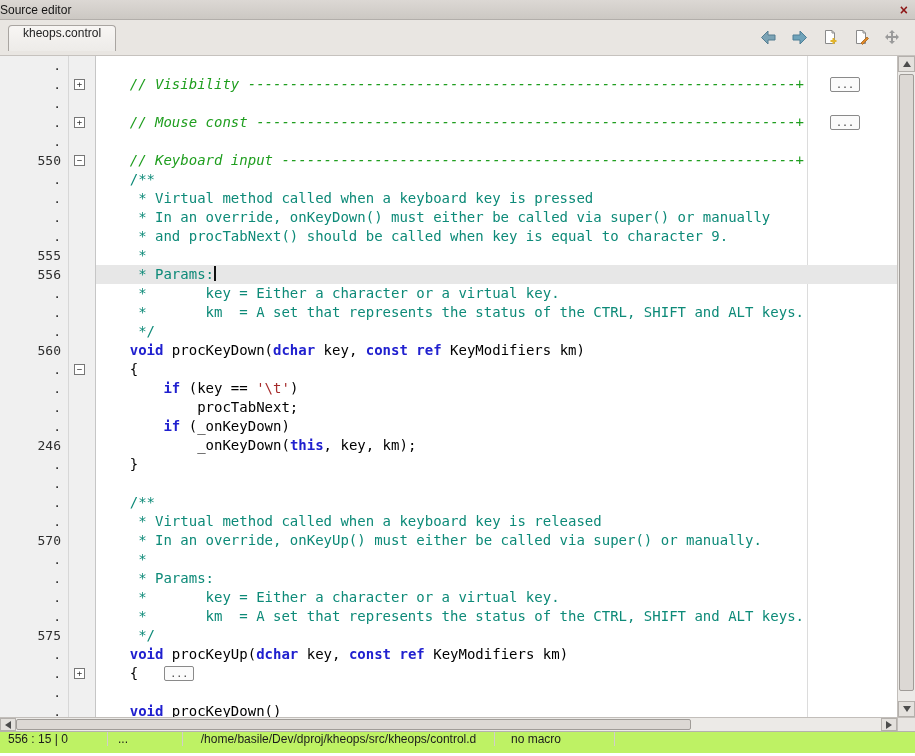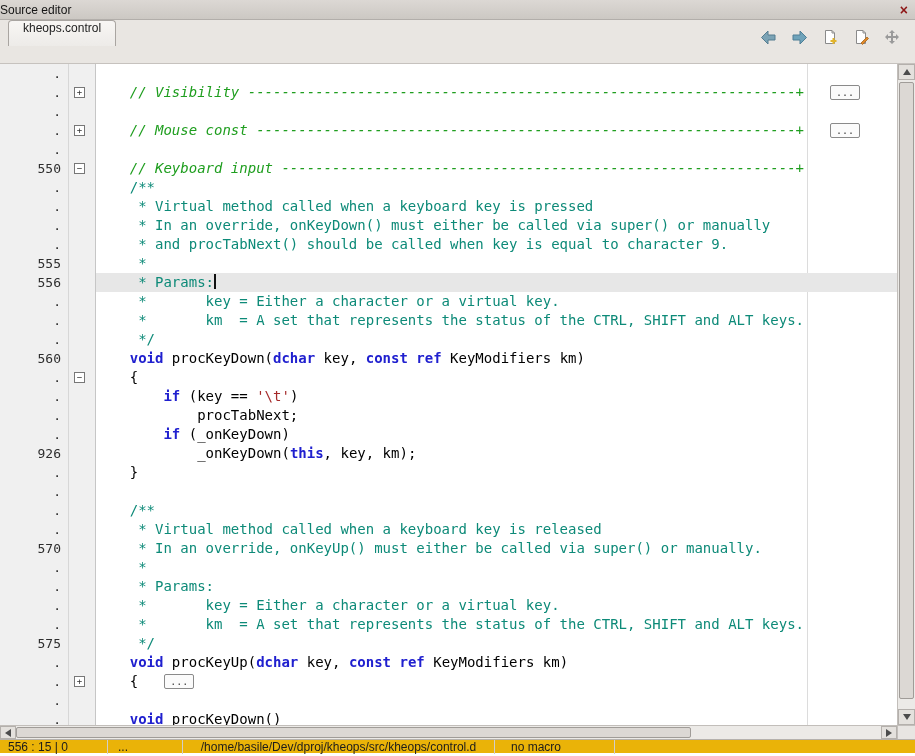--- a/index.html
+++ b/index.html
@@ -6,21 +6,21 @@
   body{width:915px;height:756px;overflow:hidden;font-family:"Liberation Sans",sans-serif;}
   .window{width:915px;height:756px;display:flex;flex-direction:column;background:#fff;}
 
   
   .titlebar{height:20px;flex:none;background:linear-gradient(#dcd8d4,#ccc8c3);border-bottom:1px solid #b2aeaa;
     position:relative;display:flex;align-items:center;justify-content:flex-start;
     font:12px "Liberation Sans",sans-serif;color:#141414;box-sizing:border-box;}
   .close{position:absolute;right:7px;top:1px;color:#8e1616;font:bold 14px/18px "Liberation Sans",sans-serif;}
 
   
-  .tabbar{height:44px;flex:none;background:#e9e6e2;display:flex;align-items:flex-start;
+  .tabbar{height:36px;flex:none;background:#e9e6e2;display:flex;align-items:center;
     border-bottom:1px solid #c6c2be;box-sizing:border-box;position:relative;}
   .tab{margin-left:8px;height:26px;line-height:26px;padding:0 14px;
     background:linear-gradient(#f8f6f4,#edebe8);border:1px solid #a9a5a1;border-bottom:none;
     border-radius:4px 4px 0 0;font:12px "Liberation Sans",sans-serif;color:#222;box-sizing:border-box;}
   .tb-buttons{position:absolute;right:12px;top:6px;display:flex;gap:9px;align-items:center;}
   .tbtn{width:22px;height:22px;border:none;background:transparent;padding:0;
     display:flex;align-items:center;justify-content:center;}
 
   
   .editor{height:661px;flex:none;display:flex;}
@@ -60,21 +60,21 @@
   .hthumb{position:absolute;top:1px;bottom:1px;left:0;width:675px;
     background:#dcd8d4;border:1px solid #a09c98;border-radius:2px;box-sizing:border-box;}
   .corner{width:18px;background:#e8e5e2;border-top:1px solid #c2beba;border-left:1px solid #c2beba;box-sizing:border-box;}
   .tri{display:block;width:0;height:0;}
   .tri-up{border-left:4px solid transparent;border-right:4px solid transparent;border-bottom:6px solid #4c4c4c;}
   .tri-down{border-left:4px solid transparent;border-right:4px solid transparent;border-top:6px solid #4c4c4c;}
   .tri-left{border-top:4px solid transparent;border-bottom:4px solid transparent;border-right:6px solid #4c4c4c;}
   .tri-right{border-top:4px solid transparent;border-bottom:4px solid transparent;border-left:6px solid #4c4c4c;}
 
   
-  .statusbar{height:14px;flex:none;background:#eab308;border-top:1px solid #b5b1ad;display:flex;align-items:center;
+  .statusbar{height:22px;flex:none;background:#bef264;border-top:1px solid #b5b1ad;display:flex;align-items:flex-start;
     font:12px "Liberation Sans",sans-serif;color:#1c1c1c;box-sizing:border-box;}
   .sp{display:flex;align-items:center;border-right:1px solid #d2cec9;box-sizing:border-box;}
   .sp1{width:108px;padding-left:8px;}
   .sp2{width:75px;padding-left:10px;}
   .sp3{width:120px;padding-left:16px;}
   .sp4{width:312px;justify-content:center;}
   .sp5{flex:1;border-right:none;}
 </style>
 </head>
 <body>
@@ -228,21 +228,21 @@
           <div class="gnum">.</div>
           <div class="gfold"></div>
           <div class="code"><span class="t-p">            procTabNext;</span></div>
         </div>
         <div class="row">
           <div class="gnum">.</div>
           <div class="gfold"></div>
           <div class="code"><span class="t-p">        </span><span class="t-k">if</span><span class="t-p"> (_onKeyDown)</span></div>
         </div>
         <div class="row">
-          <div class="gnum">926</div>
+          <div class="gnum">246</div>
           <div class="gfold"></div>
           <div class="code"><span class="t-p">            _onKeyDown(</span><span class="t-k">this</span><span class="t-p">, key, km);</span></div>
         </div>
         <div class="row">
           <div class="gnum">.</div>
           <div class="gfold"></div>
           <div class="code"><span class="t-p">    }</span></div>
         </div>
         <div class="row">
           <div class="gnum">.</div>

